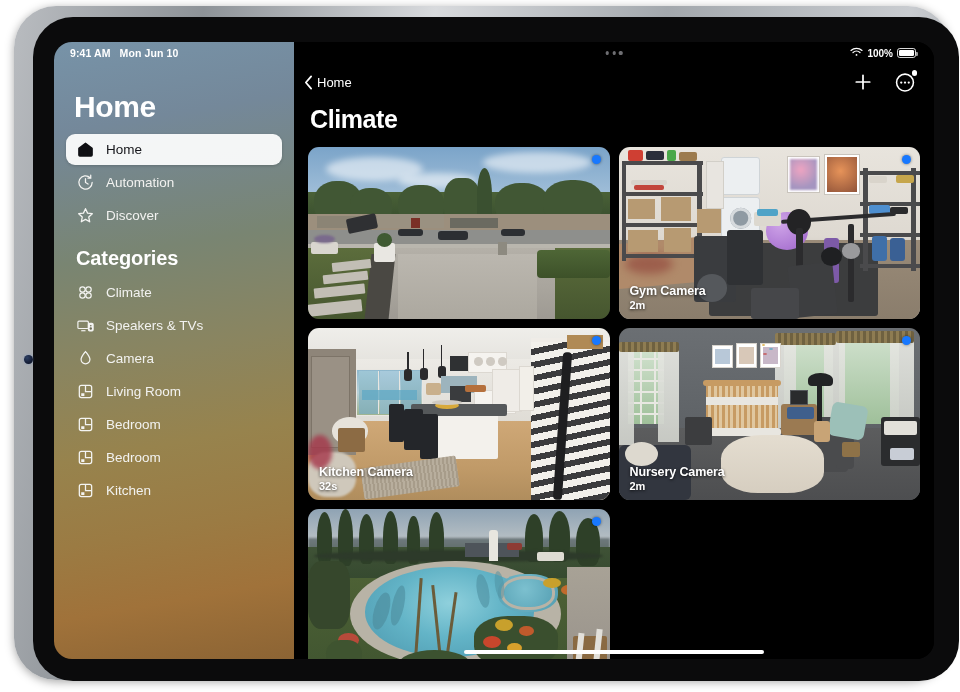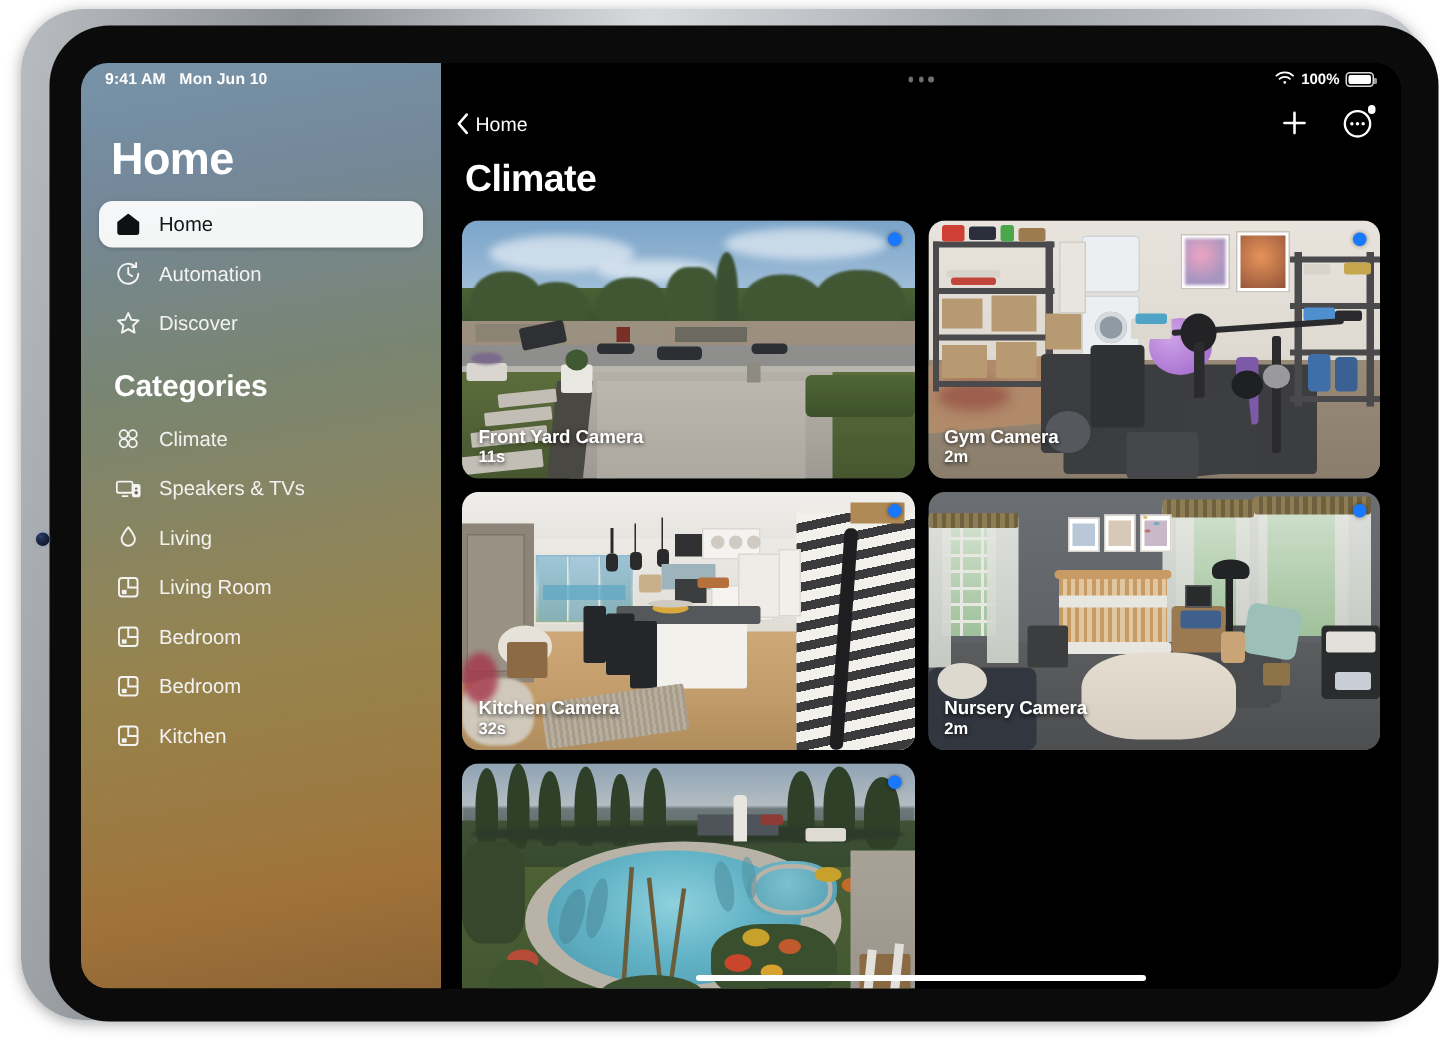--- a/index.html
+++ b/index.html
@@ -302,21 +302,21 @@
           </span>
           <span>Speakers &amp; TVs</span>
         </div>
 
         <div class="nav-item">
           <span class="ico">
             <svg viewBox="0 0 24 24" fill="none" stroke="#f4f4f2" stroke-width="1.6" stroke-linejoin="round">
               <path d="M12 3.2c3 3.9 5.6 6.9 5.6 9.9A5.6 5.6 0 0 1 6.4 13.1c0-3 2.6-6 5.6-9.9z"></path>
             </svg>
           </span>
-          <span>Living</span>
+          <span>Camera</span>
         </div>
 
 
 
         <div class="nav-item">
           <span class="ico">
             <svg viewBox="0 0 24 24" fill="none" stroke="#f4f4f2" stroke-width="1.6">
               <rect x="4.2" y="4.2" width="15.6" height="15.6" rx="2.6"></rect>
               <path d="M12 4.6v7.6h7.4"></path>
               <rect x="6.6" y="14.2" width="4" height="3.6" fill="#f4f4f2" stroke="none"></rect>
@@ -448,24 +448,20 @@
               <div class="walk-step" style="left:2%;top:81%;width:17%;height:6%;transform:rotate(-6deg)"></div>
               <div class="walk-step" style="left:0%;top:90%;width:18%;height:7%;transform:rotate(-6deg)"></div>
               <div class="hedge" style="right:0;top:60%;width:24%;height:16%"></div>
               <div style="position:absolute;left:22%;top:56%;width:7%;height:11%;background:#e9e7e2;border-radius:2px"></div>
               <div style="position:absolute;left:23%;top:50%;width:5%;height:8%;background:#3f5a32;border-radius:50%"></div>
               <div style="position:absolute;left:1%;top:55%;width:9%;height:7%;background:#d9d6cf;border-radius:2px"></div>
               <div style="position:absolute;left:2%;top:51%;width:7%;height:5%;background:#7a6a8c;border-radius:50%;filter:blur(1px)"></div>
               <div style="position:absolute;left:63%;top:55%;width:3%;height:8%;background:#8d8a80"></div>
             </div>
             <span class="rec-dot"></span>
-            <span class="tile-label">
-              <span class="tile-name">Front Yard Camera</span>
-              <span class="tile-time">11s</span>
-            </span>
           </div>
 
           <div class="tile">
             <div class="scene">
               <div class="gym-wall"></div>
               <div class="gym-floor"></div>
               <div class="gym-mat" style="left:30%;top:56%;width:56%;height:42%"></div>
               <div style="position:absolute;left:0;top:54%;width:30%;height:26%;background:#b08a6a;transform:skewY(-5deg)"></div>
               <div style="position:absolute;left:2%;top:62%;width:16%;height:12%;background:#8d3b34;border-radius:50%;filter:blur(4px);opacity:.55"></div>
               <div class="shelf" style="left:1%;top:8%;width:27%;height:2.5%"></div>

